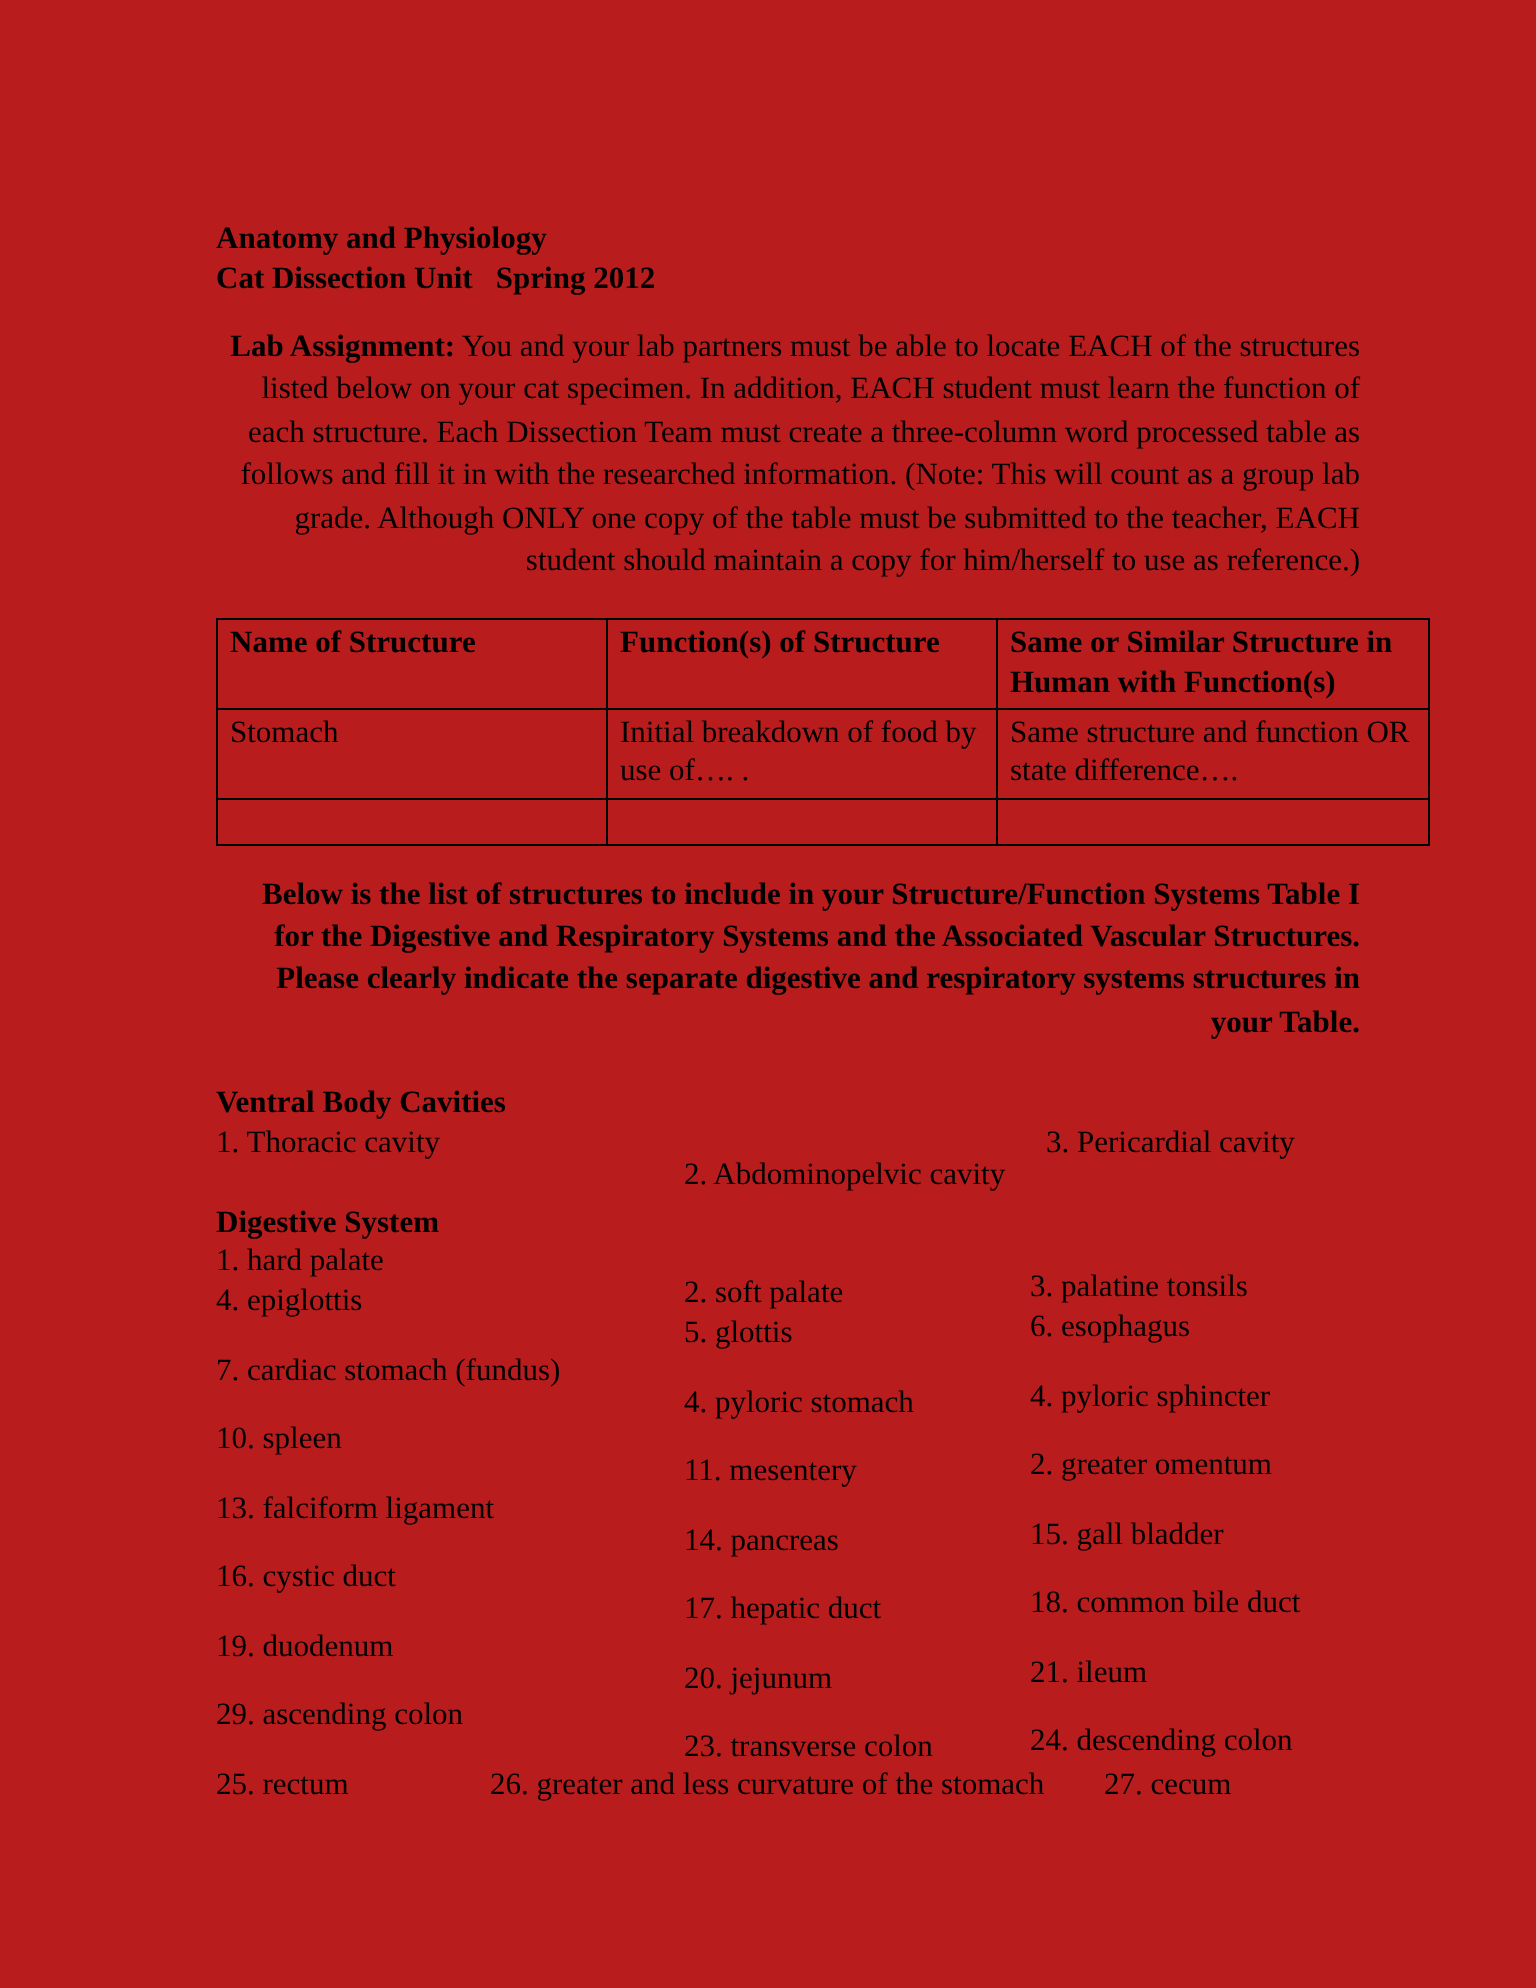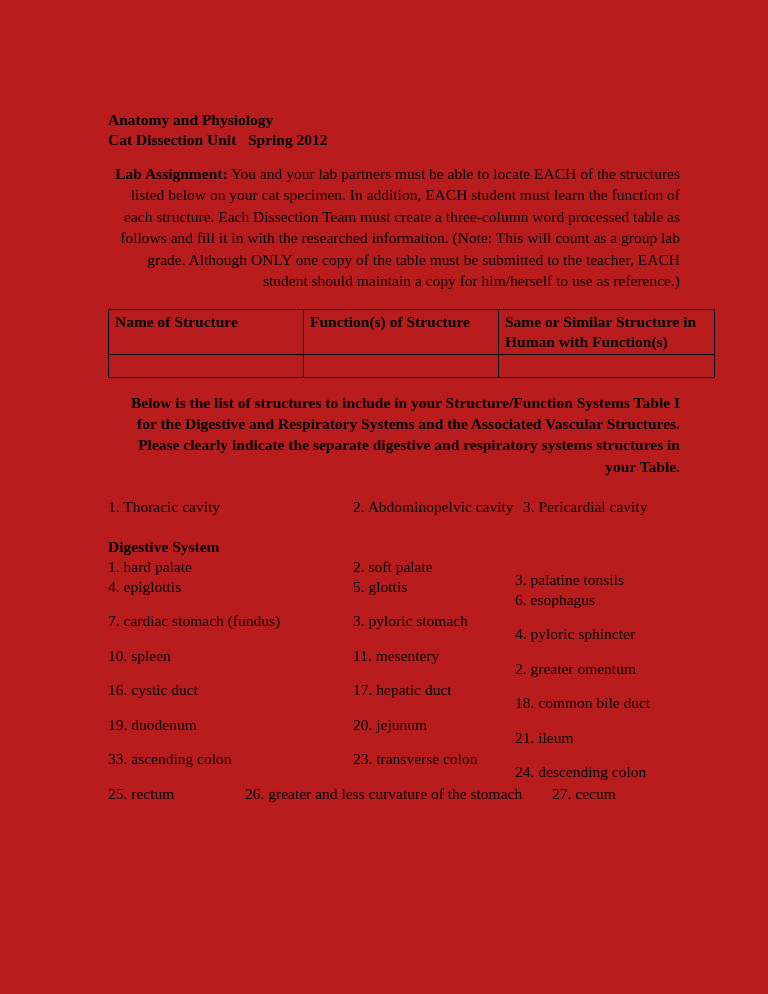--- a/index.html
+++ b/index.html
@@ -110,21 +110,21 @@
   }
   .list-row.first-row {
     height: 20px;
   }
   .list-row .cell {
     position: absolute;
     top: 0;
     white-space: nowrap;
   }
   .cell.c1 { left: 0px; }
-  .cell.c2 { left: 245px; }
+  .cell.c2 { left: 234px; margin-top: 16px; }
   .cell.c3 { left: 407px; margin-top: 13px; }
   
   .cell.c3-wide { left: 415px; text-align: right; }
   
   .cell.c2-early { left: 137px; }
   .cell.c3-late  { left: 444px; }
 </style>
 </head>
 <body>
 
@@ -140,32 +140,38 @@
     <div class="para">
       <span class="lead">Lab Assignment:</span><span>  You and your lab partners must be able to locate EACH of the structures listed below on your cat specimen.  In addition, EACH student must learn the function of each structure.  Each Dissection Team must create a three-column word processed table as follows and fill it in with the researched information.  (Note: This will count as a group lab grade.  Although ONLY one copy of the table must be submitted to the teacher, EACH student should maintain a copy for him/herself to use as reference.)</span>
     </div>
 
     <table class="struct-table">
       <tbody>
         <tr class="hdr-row">
           <th class="col-1">Name of Structure</th>
           <th class="col-2">Function(s) of Structure</th>
           <th class="col-3">Same or Similar Structure in Human with Function(s)</th>
+        </tr>
+        <tr class="data-row">
+          <td class="col-1">Stomach</td>
+          <td class="col-2">Initial breakdown of food by use of…. .</td>
+          <td class="col-3">Same structure and function OR state difference….</td>
         </tr>
         <tr class="empty-row">
           <td class="col-1"></td>
           <td class="col-2"></td>
           <td class="col-3"></td>
         </tr>
       </tbody>
     </table>
 
     <div class="para para-bold">Below is the list of structures to include in your Structure/Function Systems Table I for the Digestive and Respiratory Systems and the Associated Vascular Structures. Please clearly indicate the separate digestive and respiratory systems structures in your Table.</div>
 
     <div class="section">
+      <div class="section-heading">Ventral Body Cavities</div>
       <div class="list-rows">
         <div class="list-row first-row">
           <span class="cell c1">1. Thoracic cavity</span>
           <span class="cell c2">2. Abdominopelvic cavity</span>
           <span class="cell c3-wide">3. Pericardial cavity</span>
         </div>
       </div>
     </div>
 
     <div class="section">
@@ -179,45 +185,50 @@
         </div>
 
         <div class="list-row">
           <span class="cell c1">4. epiglottis</span>
           <span class="cell c2">5. glottis</span>
           <span class="cell c3">6. esophagus</span>
         </div>
 
         <div class="list-row">
           <span class="cell c1">7. cardiac stomach (fundus)</span>
-          <span class="cell c2">3. pyloric stomach</span>
+          <span class="cell c2">4. pyloric stomach</span>
           <span class="cell c3">4. pyloric sphincter</span>
         </div>
 
         <div class="list-row">
           <span class="cell c1">10. spleen</span>
           <span class="cell c2">11. mesentery</span>
           <span class="cell c3">2. greater omentum</span>
         </div>
 
+        <div class="list-row">
+          <span class="cell c1">13. falciform ligament</span>
+          <span class="cell c2">14. pancreas</span>
+          <span class="cell c3">15. gall bladder</span>
+        </div>
 
         <div class="list-row">
           <span class="cell c1">16. cystic duct</span>
           <span class="cell c2">17. hepatic duct</span>
           <span class="cell c3">18. common bile duct</span>
         </div>
 
         <div class="list-row">
           <span class="cell c1">19. duodenum</span>
           <span class="cell c2">20. jejunum</span>
           <span class="cell c3">21. ileum</span>
         </div>
 
         <div class="list-row">
-          <span class="cell c1">33. ascending colon</span>
+          <span class="cell c1">29. ascending colon</span>
           <span class="cell c2">23. transverse colon</span>
           <span class="cell c3">24. descending colon</span>
         </div>
 
         <div class="list-row">
           <span class="cell c1">25. rectum</span>
           <span class="cell c2-early">26. greater and less curvature of the stomach</span>
           <span class="cell c3-late">27. cecum</span>
         </div>
 

